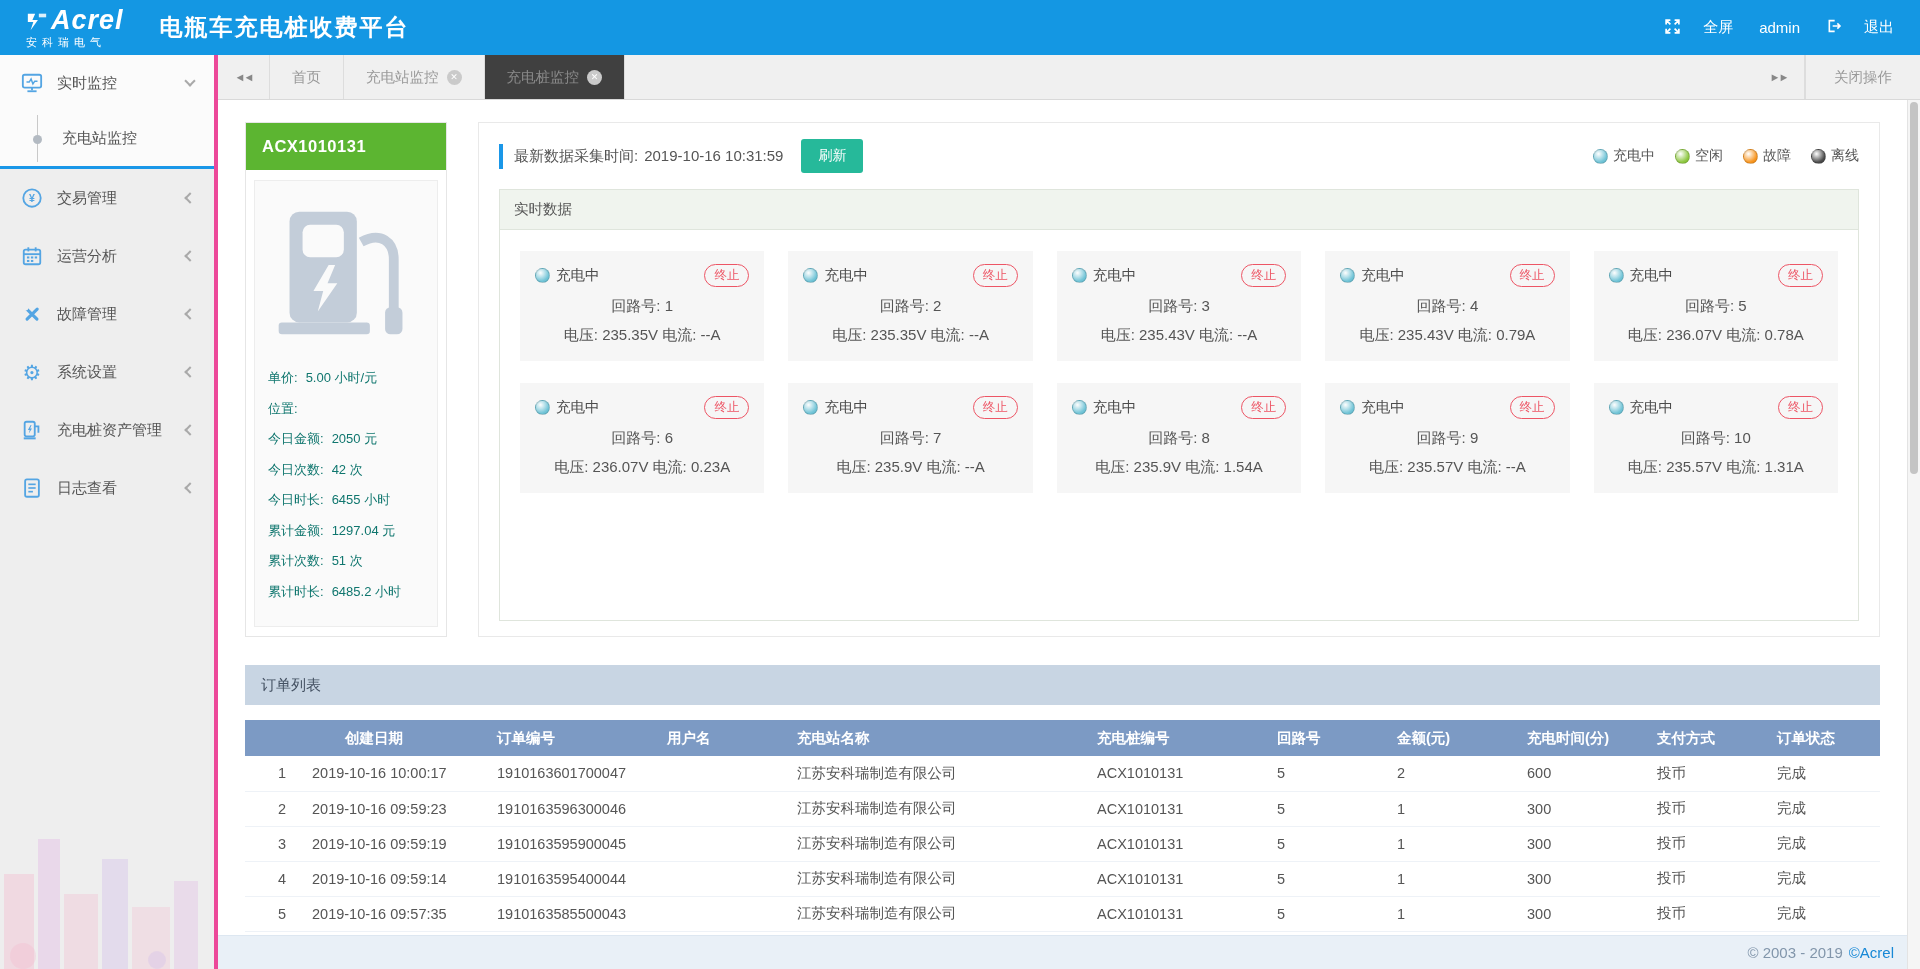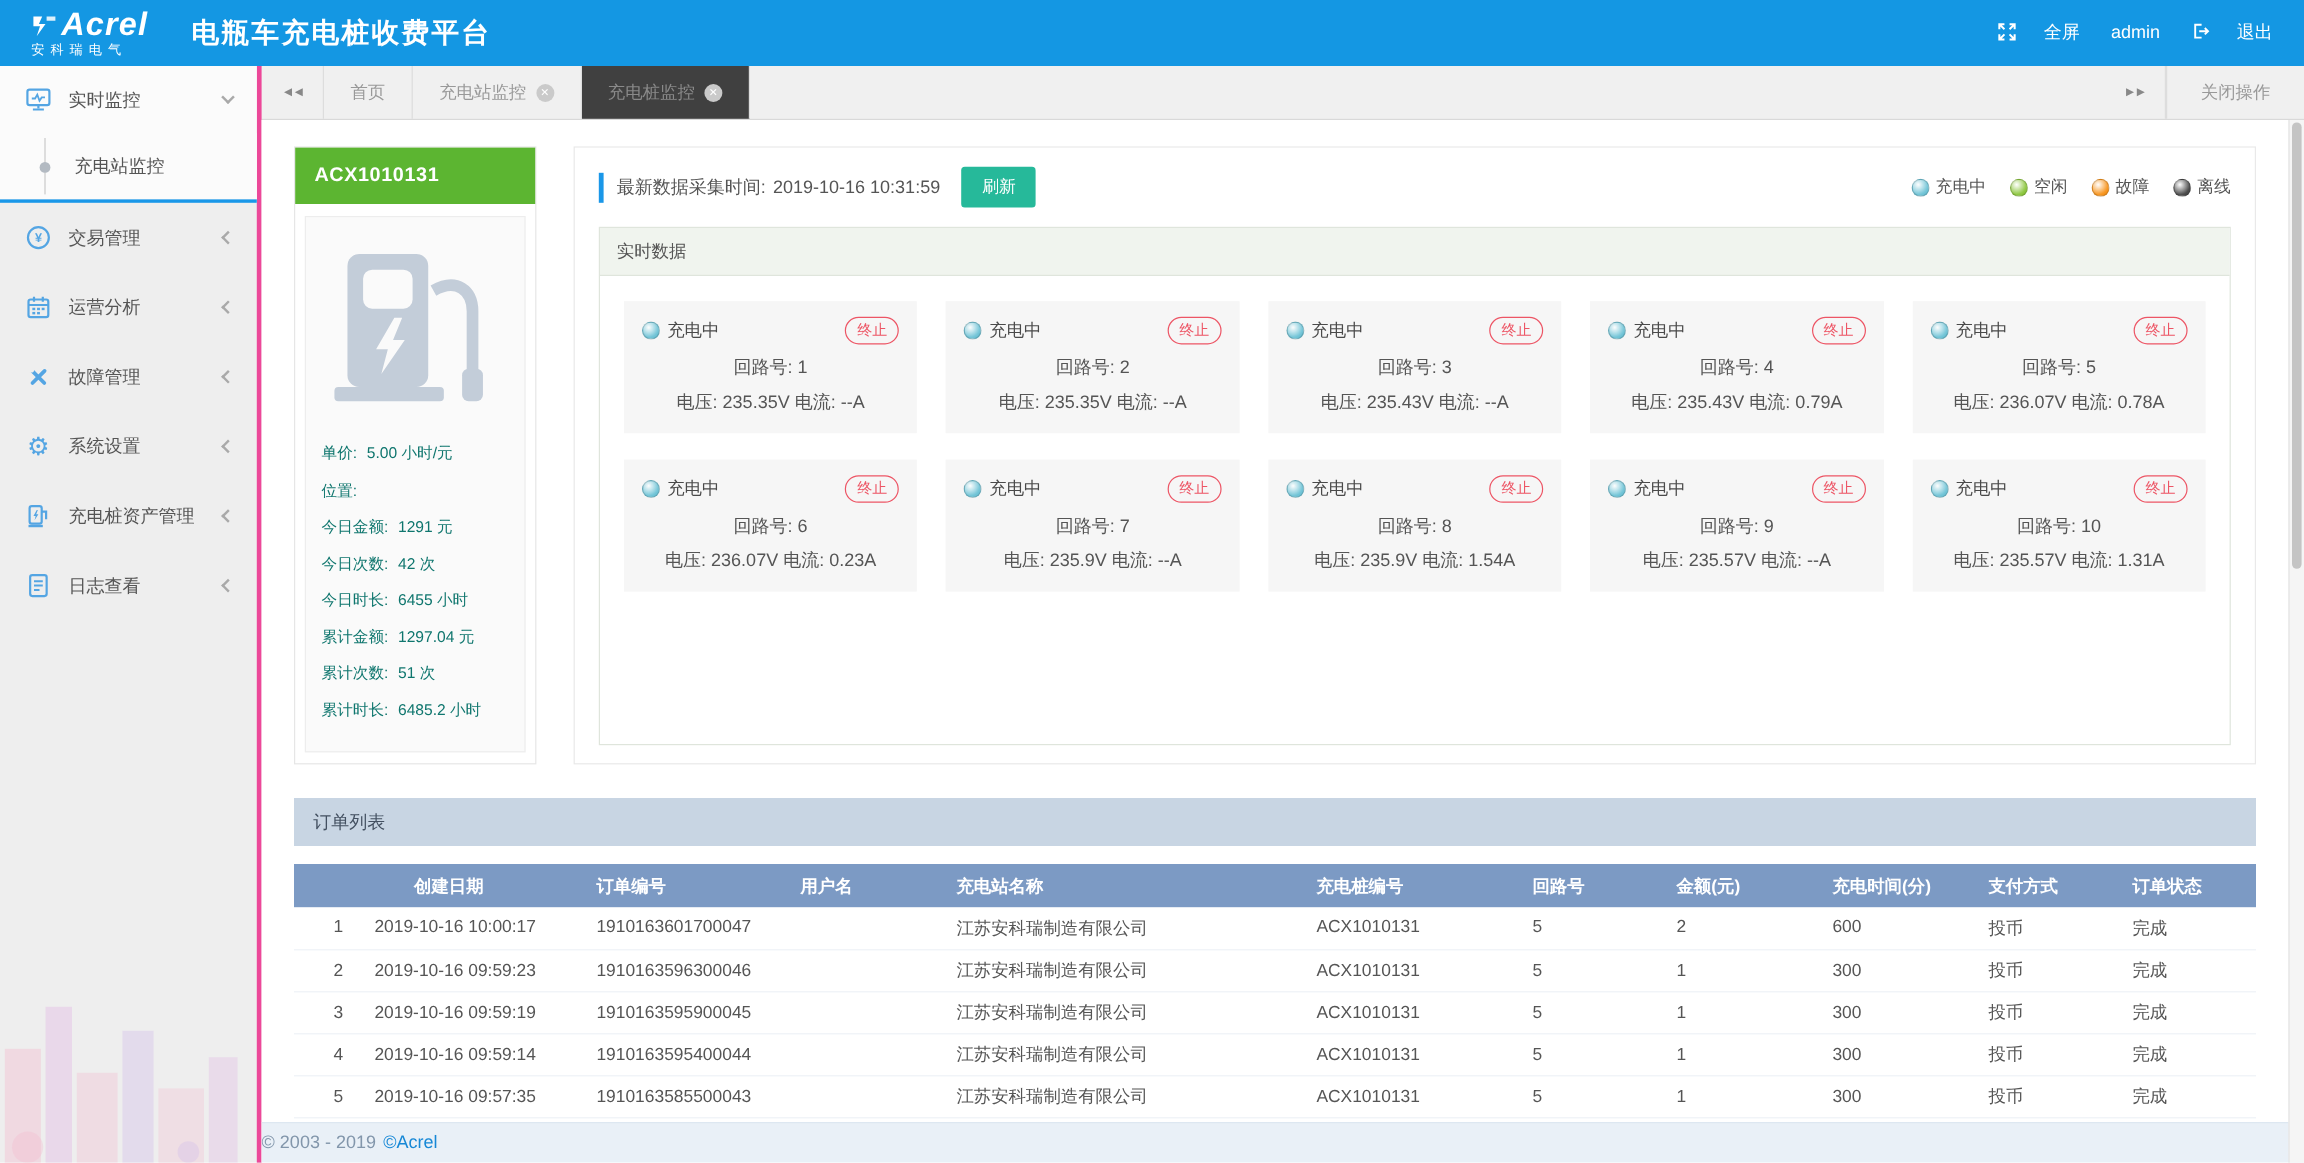--- a/index.html
+++ b/index.html
@@ -91,21 +91,21 @@
 
 .orders{position:absolute;left:27px;top:565px;width:1635px}
 .orders-bar{height:40px;background:#c8d5e3;color:#435061;font-size:15px;display:flex;align-items:center;padding-left:16px}
 .orders-table{width:100%;border-collapse:collapse;margin-top:15px;table-layout:fixed}
 .orders-table th{background:#7c9ac4;color:#fff;font-weight:bold;font-size:14.5px;text-align:left;height:36px;padding-left:12px;white-space:nowrap}
 .orders-table th.col-first{padding-left:45px}
 .orders-table td{height:35px;font-size:14.5px;color:#555;padding-left:12px;border-bottom:1px solid #eef2f7;white-space:nowrap;overflow:hidden}
 .orders-table td.idx{text-align:right;padding-right:14px;padding-left:0}
 
 
-.app-footer{position:absolute;left:0;right:0;bottom:0;height:34px;background:#e9f0f7;border-top:1px solid #dde7f1;display:flex;align-items:center;justify-content:flex-start;padding-right:26px;font-size:15px;color:#8296ab}
+.app-footer{position:absolute;left:0;right:0;bottom:0;height:34px;background:#e9f0f7;border-top:1px solid #dde7f1;display:flex;align-items:center;justify-content:flex-end;padding-right:26px;font-size:15px;color:#8296ab}
 .footer-brand{color:#1788d6;margin-left:6px}
 
 
 .v-scrollbar{position:absolute;right:0;top:100px;bottom:0;width:13px;background:#f5f5f5;border-left:1px solid #e3e3e3;z-index:50}
 .v-thumb{position:absolute;left:2px;top:2px;width:8px;height:372px;border-radius:4px;background:#c4c4c4}
 </style>
 </head>
 <body>
 
 <div class="app-header">
@@ -292,21 +292,21 @@
               <rect x="30" y="20" width="38" height="30" rx="7" fill="#fafafa"></rect>
               <polygon points="54,57 40,81 49,81 44,100 62,74 53,74 60,57" fill="#fafafa"></polygon>
               <rect x="8" y="110" width="84" height="11" rx="3" fill="#c3cdd9"></rect>
               <path d="M84 36 c18 -10 30 0 30 16 v46" stroke="#c3cdd9" stroke-width="9" fill="none"></path>
               <rect x="106" y="96" width="16" height="25" rx="5" fill="#c3cdd9"></rect>
             </svg>
           </div>
           <div>
               <div class="stat-line"><span class="stat-label">单价:</span><span class="stat-value">5.00 小时/元</span></div>
               <div class="stat-line"><span class="stat-label">位置:</span><span class="stat-value"></span></div>
-              <div class="stat-line"><span class="stat-label">今日金额:</span><span class="stat-value">1291 元</span></div>
+              <div class="stat-line"><span class="stat-label">今日金额:</span><span class="stat-value">2050 元</span></div>
               <div class="stat-line"><span class="stat-label">今日次数:</span><span class="stat-value">42 次</span></div>
               <div class="stat-line"><span class="stat-label">今日时长:</span><span class="stat-value">6455 小时</span></div>
               <div class="stat-line"><span class="stat-label">累计金额:</span><span class="stat-value">1297.04 元</span></div>
               <div class="stat-line"><span class="stat-label">累计次数:</span><span class="stat-value">51 次</span></div>
               <div class="stat-line"><span class="stat-label">累计时长:</span><span class="stat-value">6485.2 小时</span></div>
             </div>
         </div>
       </div>
 
       <div class="monitor-panel">

